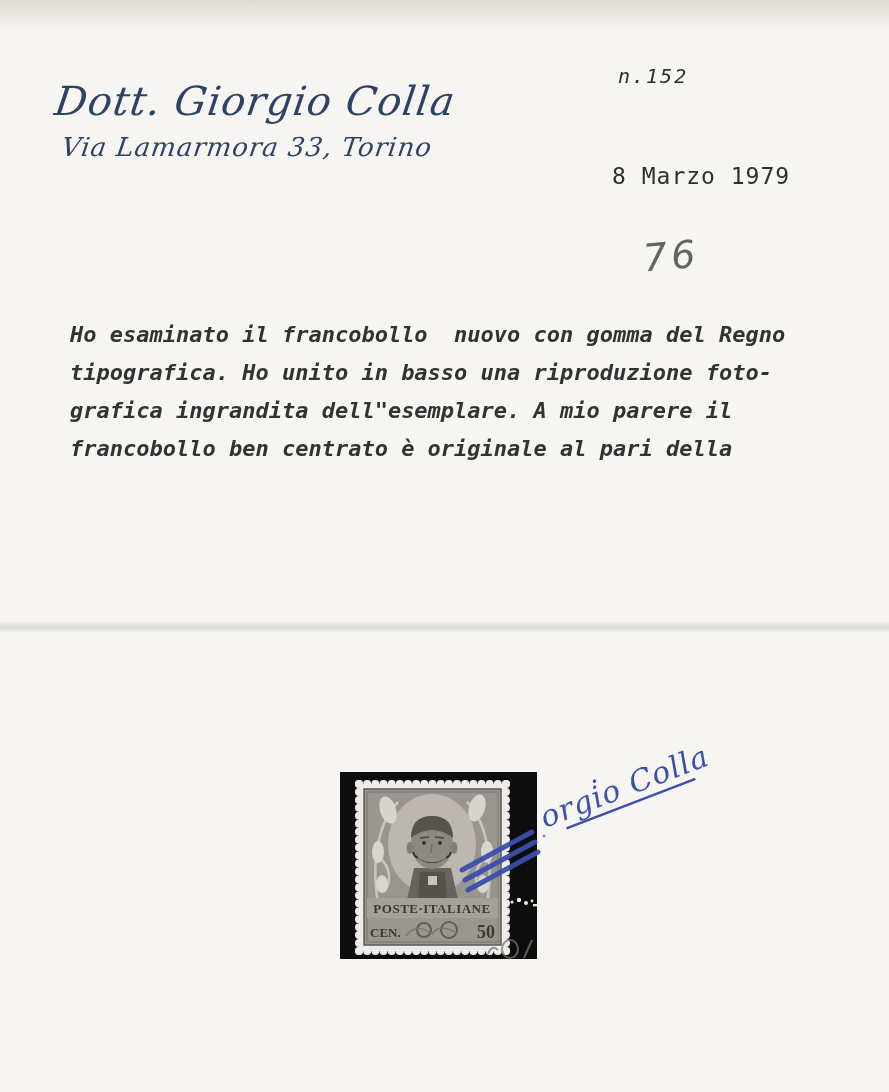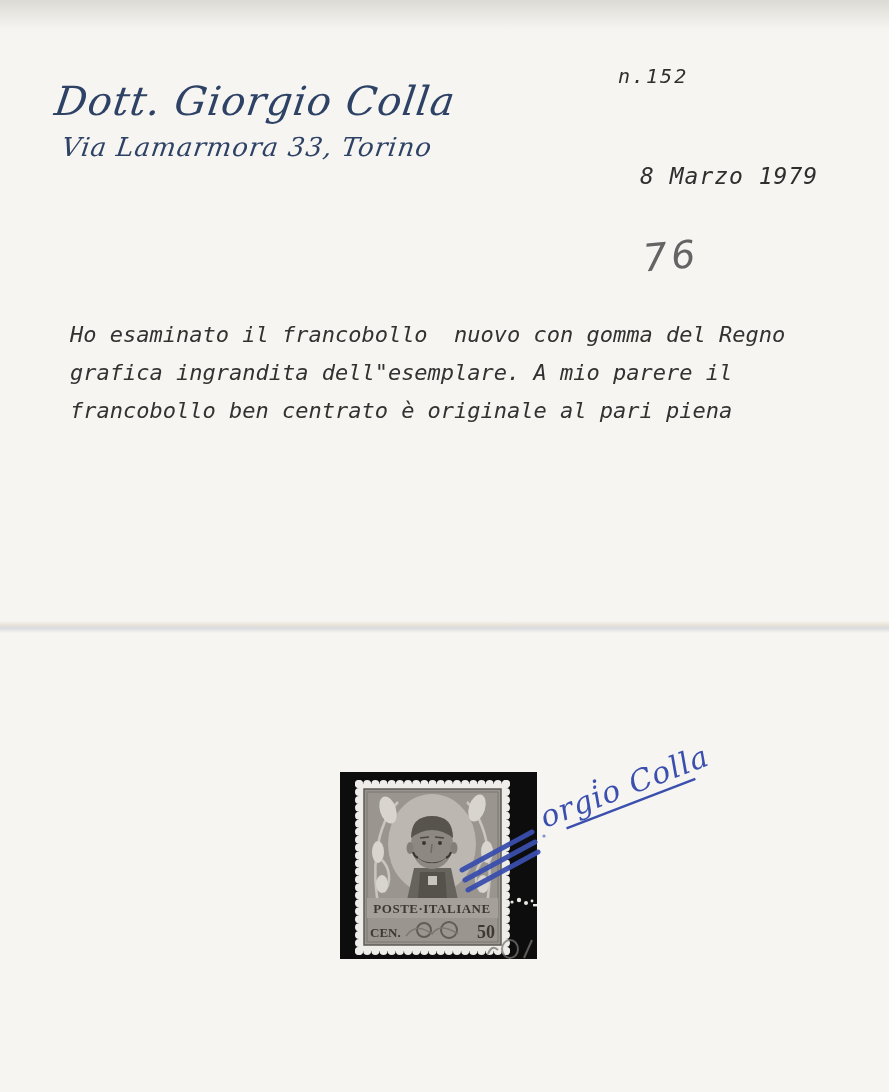--- a/index.html
+++ b/index.html
@@ -31,34 +31,35 @@
     letter-spacing:1px;white-space:pre;
   }
   .lh-address{
     position:absolute;left:60px;top:132px;
     font-family:"DejaVu Serif", serif;font-style:italic;
     font-size:26px;color:#2e4266;
     transform:skewX(-8deg);transform-origin:left bottom;
     letter-spacing:1px;white-space:pre;
   }
   .date-line{
-    position:absolute;left:640px;top:163px;
-    font-size:23px;font-style:italic;letter-spacing:1px;
+    position:absolute;left:612px;top:163px;
+    font-size:23px;letter-spacing:1px;
     color:#2f2f2f;white-space:pre;
   }
   .hand-number{
     position:absolute;left:643px;top:234px;
     font-family:"DejaVu Sans", sans-serif;font-style:italic;
     font-size:38px;color:#646464;
     transform:rotate(-5deg);letter-spacing:4px;
   }
   .body-text{
     position:absolute;left:70px;top:320px;
     font-size:22px;font-style:italic;
     color:#323232;
+    font-weight:bold;
   }
   .body-text .tline{
     height:38px;line-height:30px;white-space:pre;
   }
   .crease{
     position:absolute;left:0;top:621px;width:889px;height:12px;
     background:linear-gradient(to bottom,
       rgba(205,185,155,0) 0%,
       rgba(205,185,155,0.28) 30%,
       rgba(150,160,178,0.30) 60%,
@@ -86,22 +87,23 @@
   <div class="lh-name">Dott. Giorgio Colla</div>
 
   <div class="lh-address">Via Lamarmora 33, Torino</div>
 
   <div class="date-line">8 Marzo 1979</div>
 
   <div class="hand-number">76</div>
 
   <div class="body-text">
     <div class="tline">Ho esaminato il francobollo  nuovo con gomma del Regno</div>
+    <div class="tline">tipografica. Ho unito in basso una riproduzione foto-</div>
     <div class="tline">grafica ingrandita dell"esemplare. A mio parere il</div>
-    <div class="tline">francobollo ben centrato è originale al pari piena</div>
+    <div class="tline">francobollo ben centrato è originale al pari della</div>
   </div>
 
   <div class="crease"></div>
 
   <svg class="photo" viewBox="0 0 197 187" xmlns="http://www.w3.org/2000/svg">
     <rect x="0" y="0" width="197" height="187" fill="#0d0d0d"></rect>
 
     <g id="perf-teeth">
         <circle cx="19" cy="12" r="4" fill="#efede9"></circle>
         <circle cx="19" cy="179" r="4" fill="#efede9"></circle>

